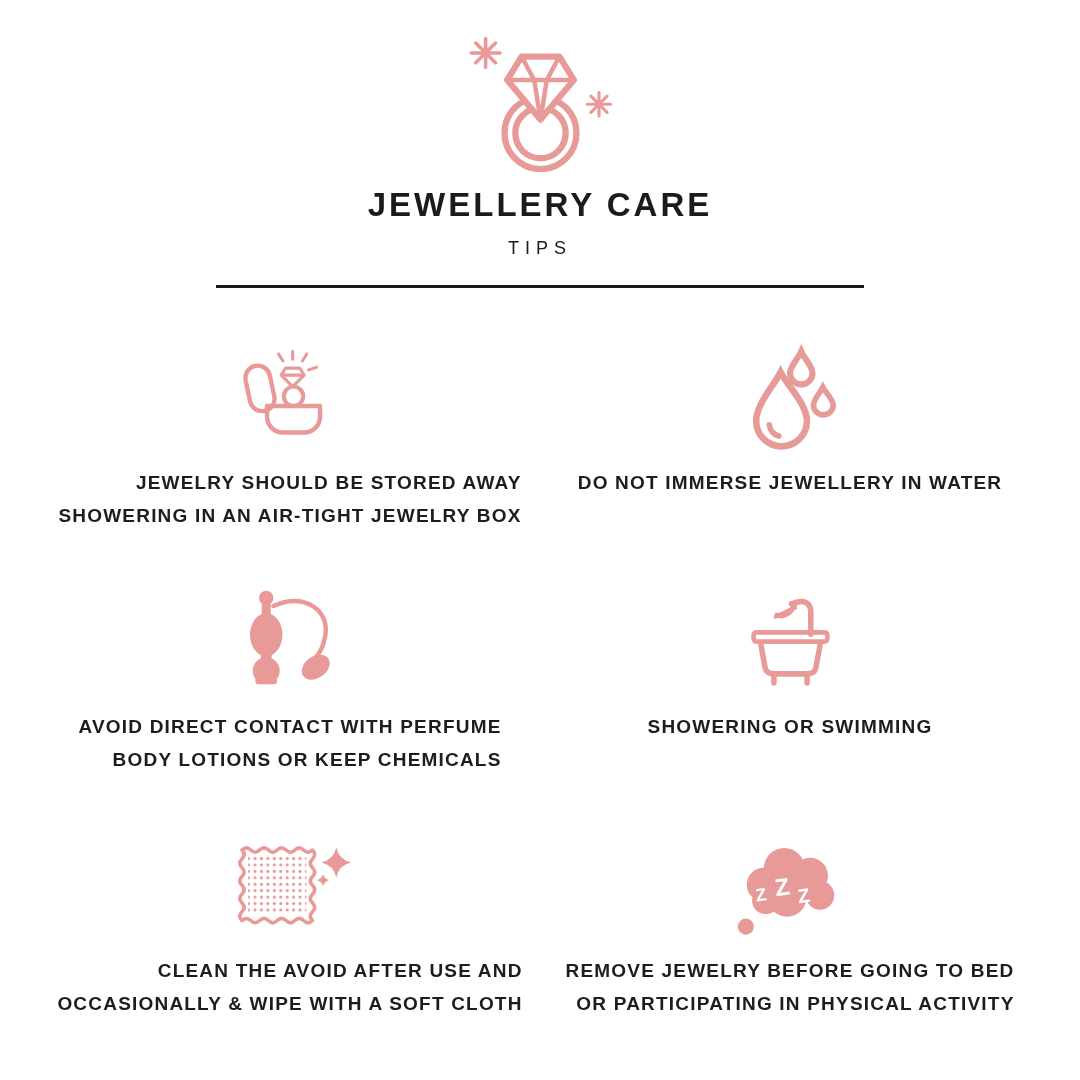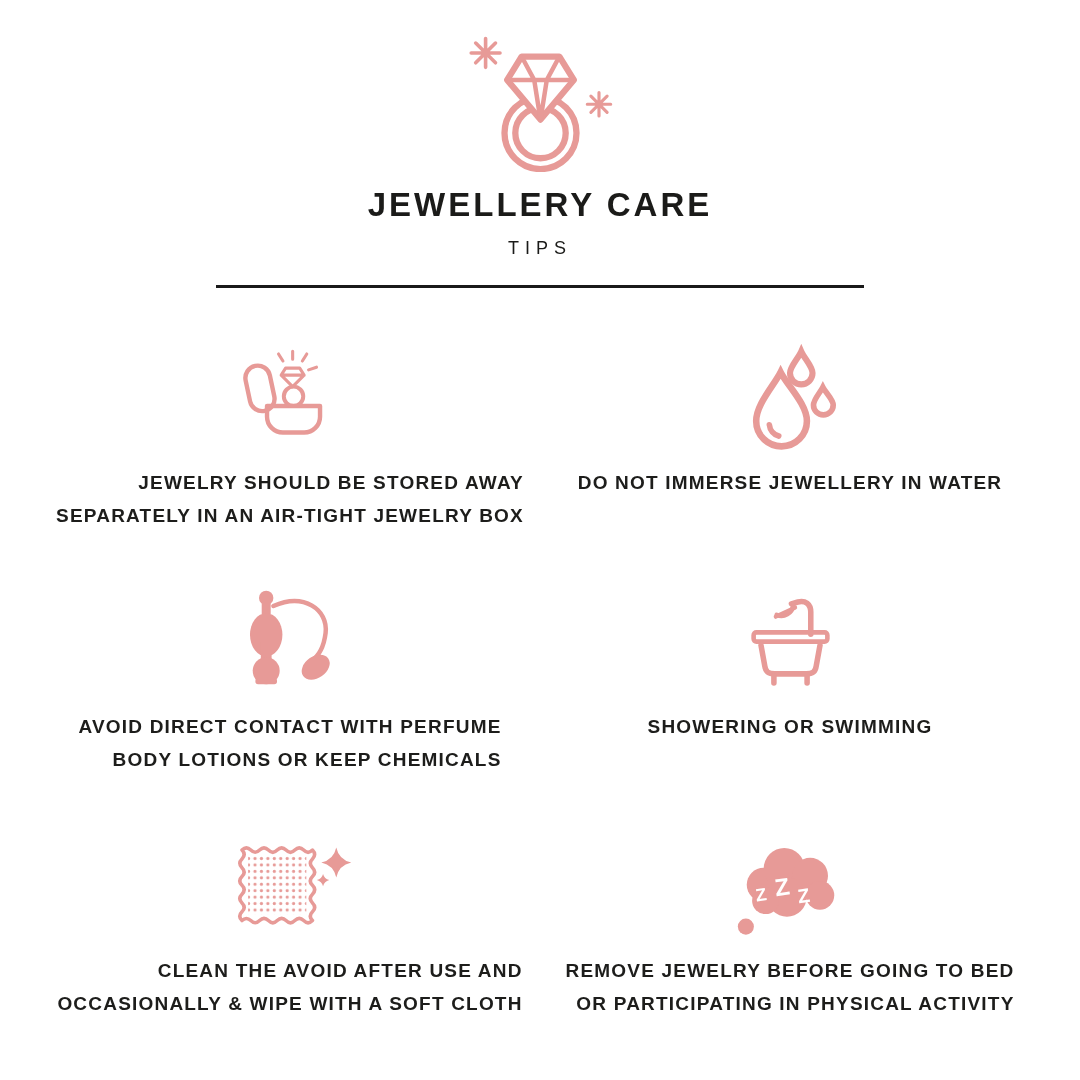--- a/index.html
+++ b/index.html
@@ -74,21 +74,21 @@
             <path stroke-width="3.5" d="M52,17 L47,9 M63,15 V6 M74,17 L79,9 M81,27 L90,24"></path>
             <rect x="12" y="22" width="28" height="52" rx="14" stroke-width="5" transform="rotate(-12 26 48)"></rect>
             <path stroke-width="5" d="M34,68 H94 V80 A18,18 0 0 1 76,98 H52 A18,18 0 0 1 34,80 Z"></path>
             <circle cx="64" cy="57" r="11" stroke-width="4.5"></circle>
             <path stroke-width="3.5" d="M50,33 L55,25 H71 L76,33 L63,46 Z M50,33 H76"></path>
           </g>
         </svg>
       </div>
       <div class="tip-text">
         <div>JEWELRY SHOULD BE STORED AWAY</div>
-        <div>SEPARATELY IN AN AIR-TIGHT JEWELRY BOX</div>
+        <div>SHOWERING IN AN AIR-TIGHT JEWELRY BOX</div>
       </div>
     </section>
 
     <section class="tip">
       <div class="icon-wrap">
         <svg viewBox="0 0 100 115" width="94" height="108">
           <g stroke="#E79A97" fill="none" stroke-linecap="round">
             <path stroke-width="7" d="M40,30 C33,44 14,64 14,82 A27,27 0 0 0 68,82 C68,64 47,44 40,30 Z"></path>
             <path stroke-width="6" d="M28,86 A14,14 0 0 0 38,98"></path>
             <path stroke-width="6.5" d="M62,8 C59,15 50,24 50,31 A12,12 0 0 0 74,31 C74,24 65,15 62,8 Z"></path>

